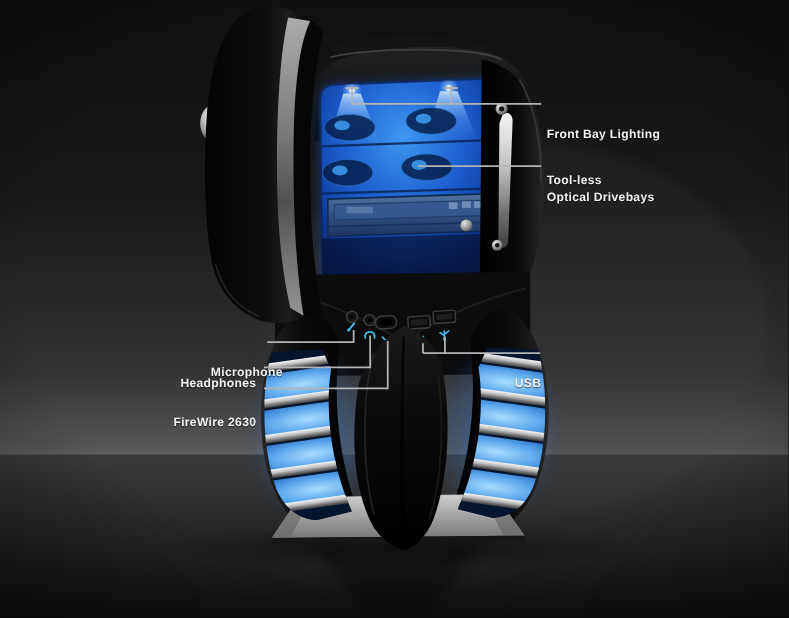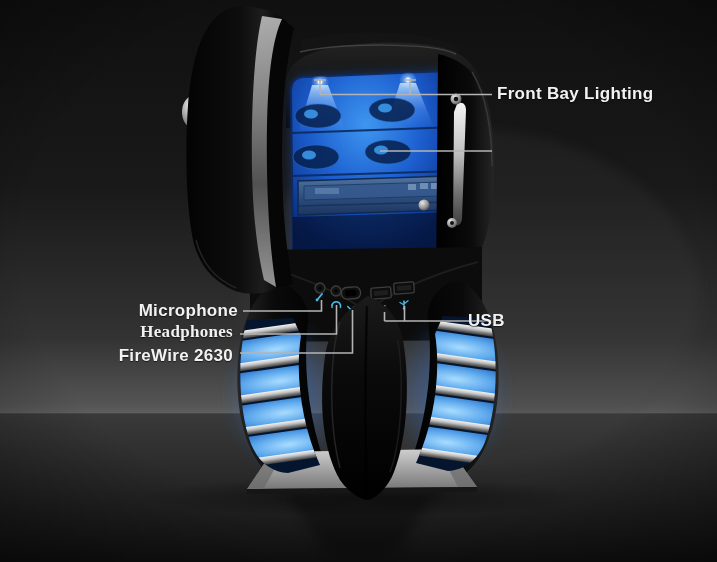--- a/index.html
+++ b/index.html
@@ -6,25 +6,26 @@
   .stage{
     position:relative;width:717px;height:562px;overflow:hidden;
     background:#161616;
     font-family:"Liberation Sans", sans-serif;
   }
   .stage svg{position:absolute;left:0;top:0;}
   .label{
     position:absolute;
     color:#f2f2f2;
     font-weight:bold;
-    font-size:17px;
+    font-size:11px;
     line-height:14px;
     letter-spacing:.3px;
     white-space:pre-line;
     text-shadow:0 1px 1px rgba(0,0,0,.6);
+    margin-top:28px;
   }
   .label.right{text-align:right;}
   #lbl-toolless{line-height:16px;}
 </style>
 </head>
 <body>
 
 <div class="stage">
 
 <svg width="717" height="562" viewBox="0 0 717 562">
@@ -345,21 +346,23 @@
     <path d="M 380,151 L 492,151"></path>
     <path d="M 243,311 L 321.5,311 L 321.5,300"></path>
     <path d="M 240,334 L 336.5,334 L 336.5,305"></path>
     <path d="M 240,353 L 352.5,353 L 352.5,310"></path>
     <path d="M 384.5,312 L 384.5,321 M 404.5,306 L 404.5,321 M 384.5,321 L 491,321"></path>
   </g>
 </svg>
 
   <div class="label" id="lbl-frontbay" style="left:497px;top:87px;">Front Bay Lighting</div>
 
-
-  <div class="label right" id="lbl-mic" style="right:479px;top:304px;">Microphone</div>
-
-  <div class="label right" id="lbl-hp" style="right:484px;top:325px;font-family:Liberation Serif, serif;">Headphones</div>
+  <div class="label" id="lbl-toolless" style="left:497px;top:128px;">Tool-less
+Optical Drivebays</div>
+
+  <div class="label right" id="lbl-mic" style="right:460px;top:304px;">Microphone</div>
+
+  <div class="label right" id="lbl-hp" style="right:484px;top:314px;">Headphones</div>
 
   <div class="label right" id="lbl-fw" style="right:484px;top:349px;">FireWire 2630</div>
 
   <div class="label" id="lbl-usb" style="left:468px;top:314px;">USB</div>
 </div>
 
 </body></html>

